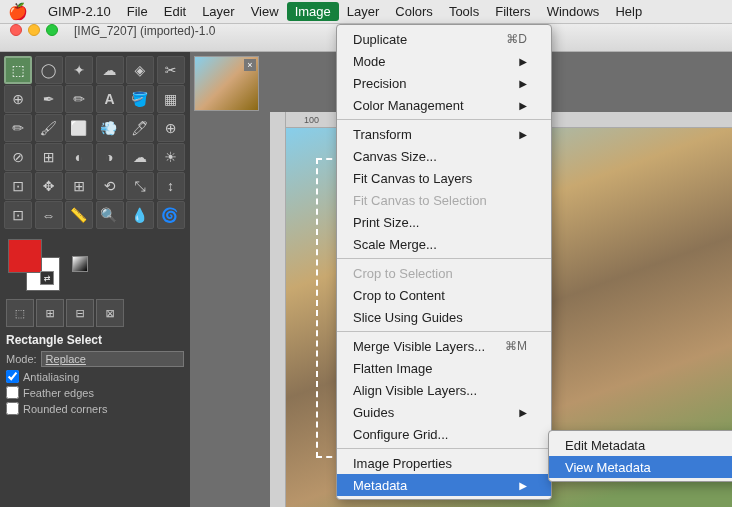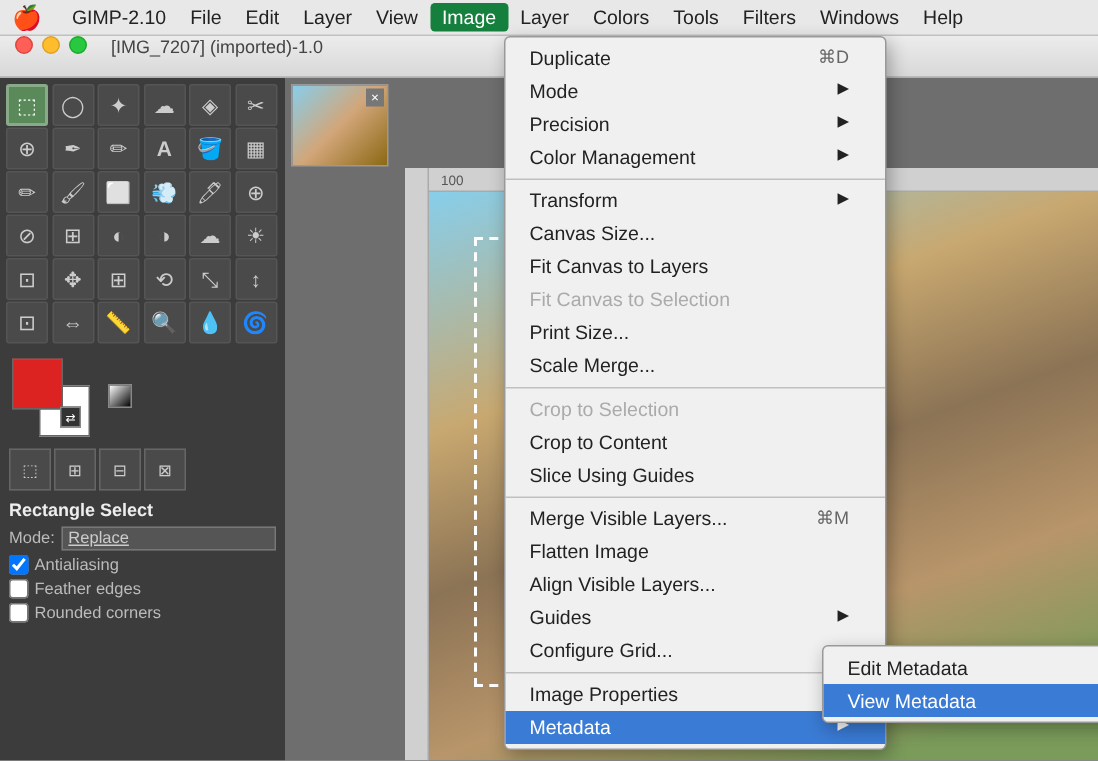--- a/index.html
+++ b/index.html
@@ -207,25 +207,25 @@
       z-index: 200;
       border-radius: 4px;
       padding: 3px 0;
     }
 
     .menu-item {
       padding: 3px 24px 3px 16px;
       color: #222;
       cursor: default;
       display: flex;
+      align-items: center;
       justify-content: space-between;
       white-space: nowrap;
       font-size: 13px;
       height: 22px;
-      gap: 39px;
     }
     .menu-item:hover, .menu-item.hovered {
       background: #3a7bd5;
       color: white;
     }
     .menu-item.disabled {
       color: #aaa;
       pointer-events: none;
     }
     .menu-item.separator {
@@ -405,21 +405,21 @@
     </div>
   </div>
 
   <div class="canvas-area">
 
     <div class="thumbnail">
       <div class="thumbnail-close">×</div>
     </div>
 
     <div class="ruler-h">
-      <span style="margin-left:20px;">100</span>
+      <span style="margin-left:30px;">100</span>
       <span style="margin-left:40px;">200</span>
       <span style="margin-left:40px;">300</span>
       <span style="margin-left:40px;">400</span>
     </div>
 
     <div class="ruler-v"></div>
 
     <div class="canvas-bg">
 
       <div class="selection-border"></div>

